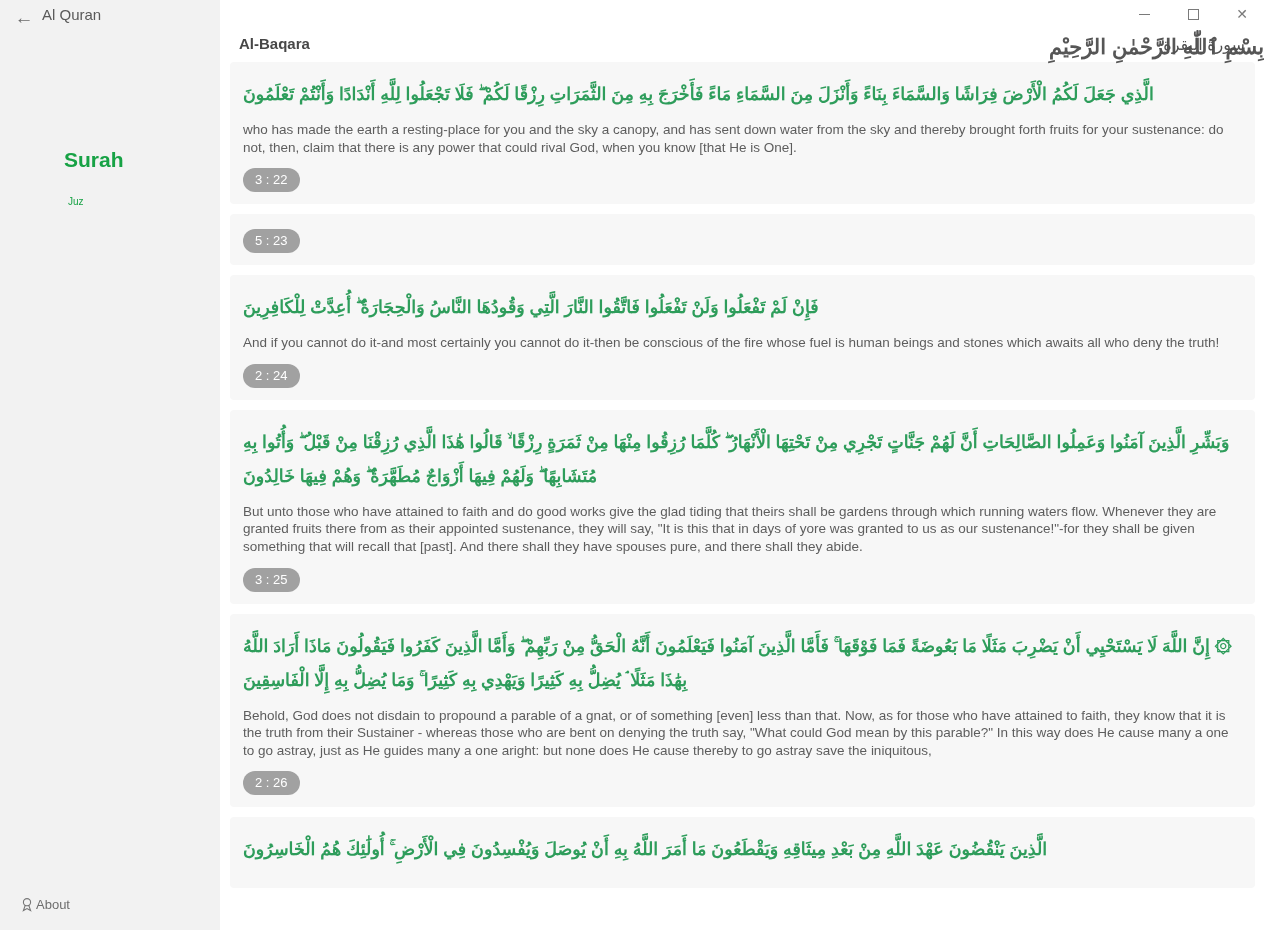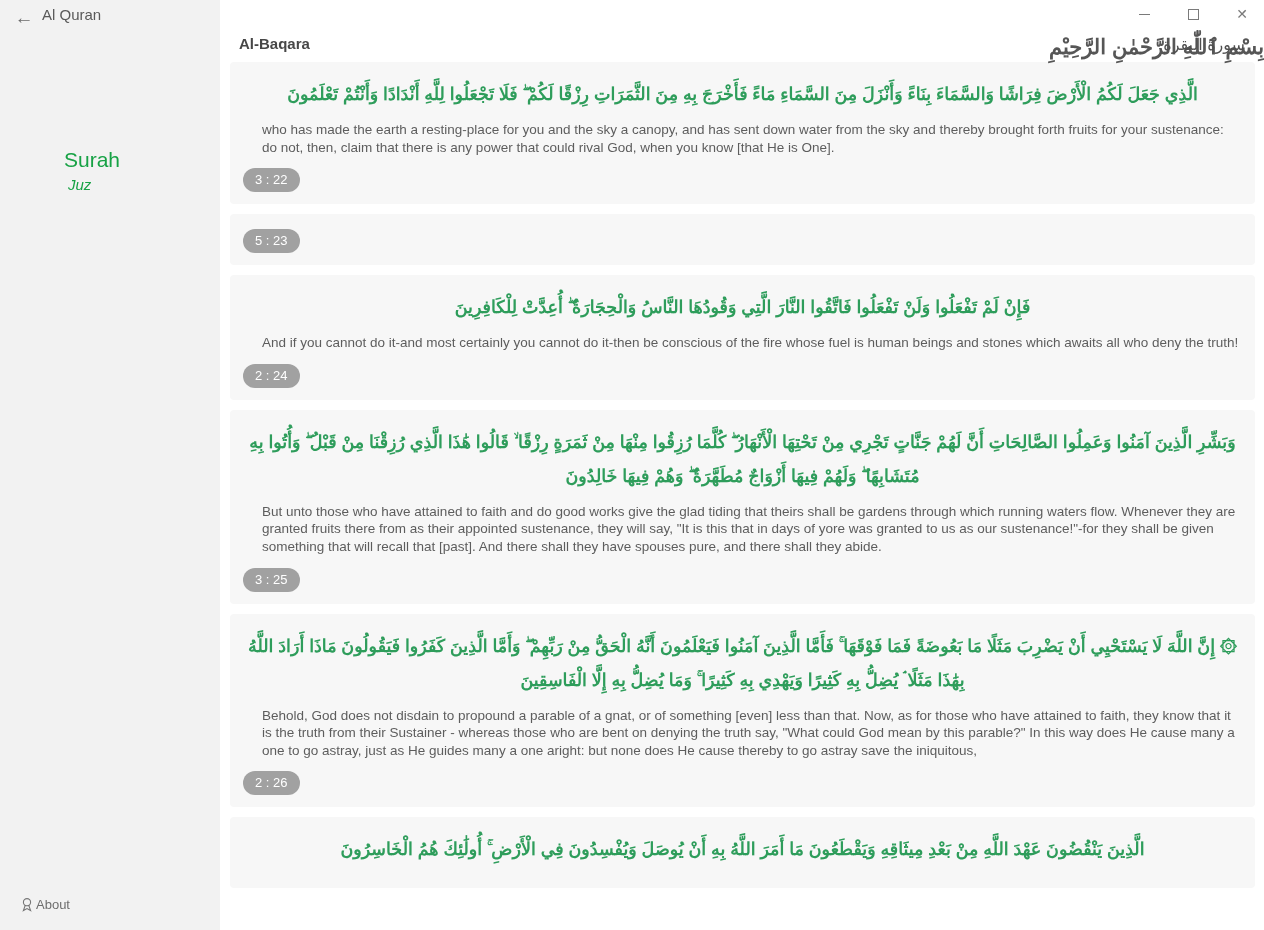--- a/index.html
+++ b/index.html
@@ -33,28 +33,27 @@
     display: flex; align-items: center; justify-content: center;
     font-size: 19px; color: #6b6b6b;
     cursor: pointer;
   }
   .app-title {
     position: absolute; top: 6px; left: 42px;
     font-size: 15px; color: #595959;
   }
   .side-nav { position: absolute; top: 148px; left: 64px; }
   .nav-surah {
-    font-size: 21px; font-weight: 400; color: var(--nav-green);
+    font-size: 21px; font-weight: 700; color: var(--nav-green);
     cursor: pointer;
   }
   .nav-juz {
-    margin-top: 4px; margin-left: 4px;
-    font-size: 15px; color: var(--nav-green);
-    cursor: pointer;
-    font-style: italic;
+    margin-top: 24px; margin-left: 4px;
+    font-size: 10px; color: var(--nav-green);
+    cursor: pointer;
   }
   .about-row {
     position: absolute; left: 20px; bottom: 18px;
     display: flex; align-items: center; gap: 2px;
     color: #6e6e6e; font-size: 13px;
     cursor: pointer;
   }
   .about-row svg { display: block; }
 
   
@@ -99,31 +98,30 @@
     padding: 0 9px 0 10px;
     overflow: hidden;
   }
   .verse-card {
     background: var(--card-bg);
     border-radius: 4px;
     margin-bottom: 10px;
     padding: 15px 13px 12px 13px;
   }
   .verse-arabic {
-    direction: rtl; text-align: center;
+    direction: rtl; text-align: left;
     font-size: 17.5px; font-weight: 700;
     line-height: 34px;
     color: var(--verse-green);
     margin-bottom: 10px;
   }
   .verse-translation {
     font-size: 13.5px; line-height: 17.6px;
     color: var(--text-gray);
     margin-bottom: 12px;
-    margin-left: 19px;
   }
   .verse-badge {
     display: inline-block;
     background: var(--badge-bg);
     color: #ffffff;
     font-size: 13px;
     padding: 4px 12px 5px 12px;
     border-radius: 12px;
   }
 </style>

